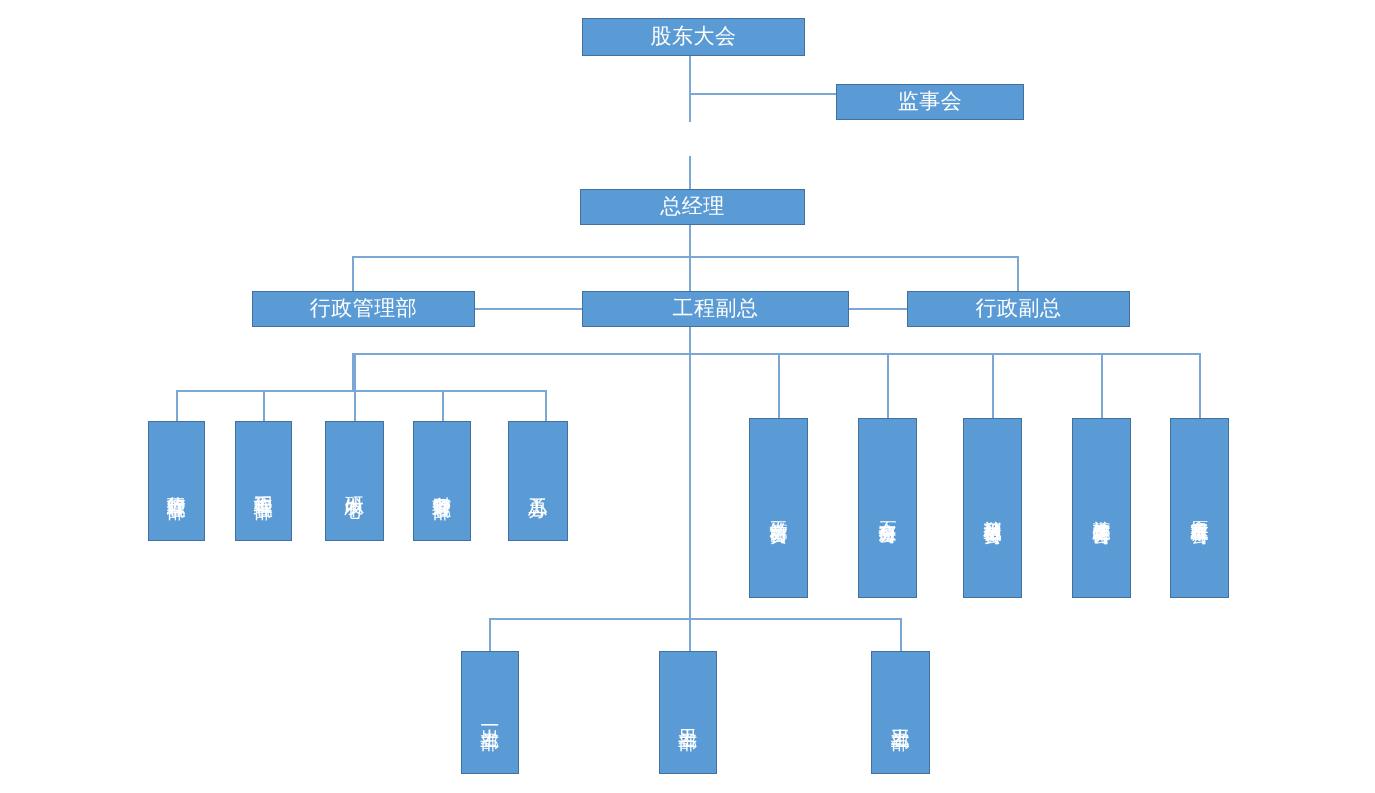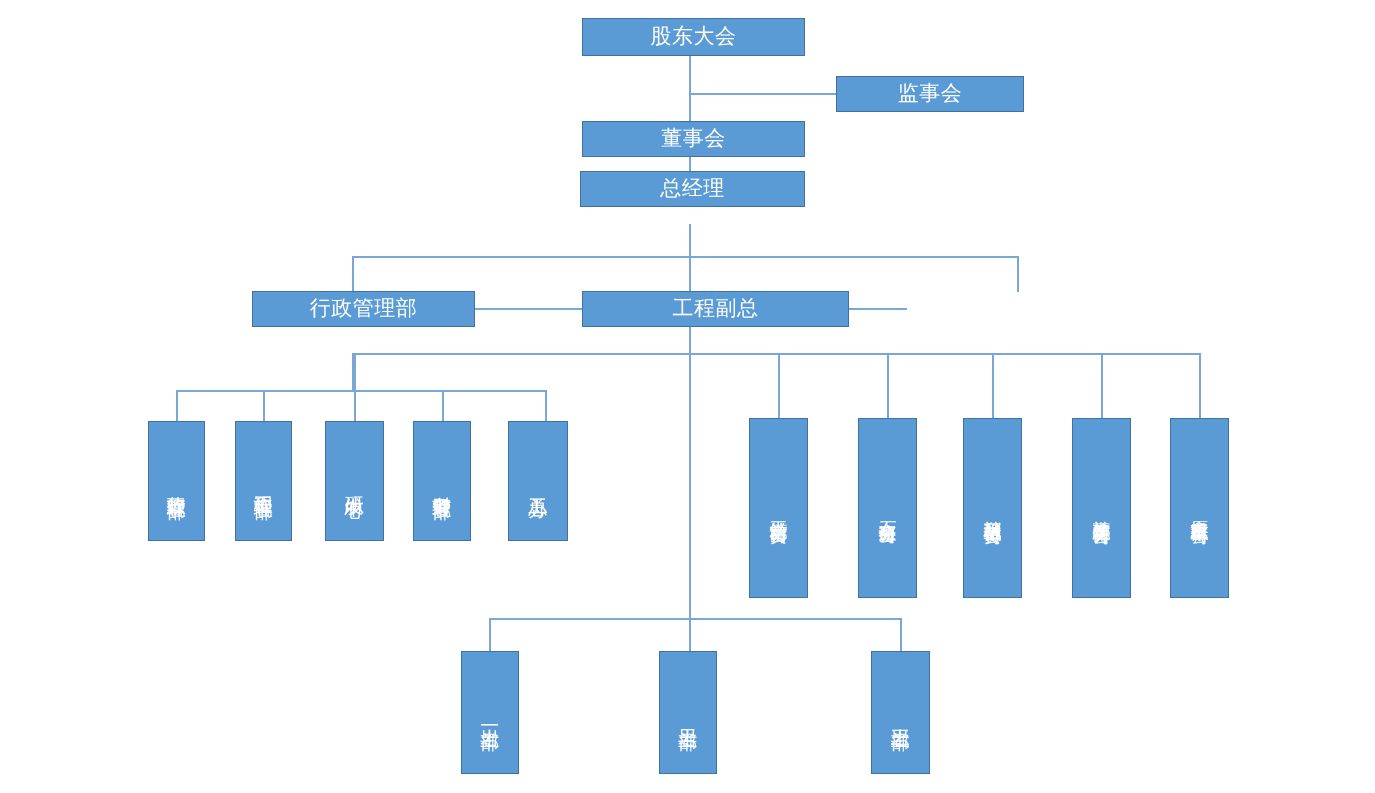--- a/index.html
+++ b/index.html
@@ -93,30 +93,30 @@
   <div class="conn v" style="left:992px; top:353px; height:65px;"></div>
   <div class="conn v" style="left:1101px; top:353px; height:65px;"></div>
   <div class="conn v" style="left:1199px; top:353px; height:65px;"></div>
 
   <div class="conn h" style="left:489px; top:618px; width:413px;"></div>
   <div class="conn v" style="left:489px; top:618px; height:33px;"></div>
   <div class="conn v" style="left:900px; top:618px; height:33px;"></div>
 
   <div class="node horizontal" style="left:582px; top:18px; width:223px; height:38px;">股东大会</div>
 
-  <div class="node horizontal" style="left:836px; top:76px; width:188px; height:36px;">监事会</div>
+  <div class="node horizontal" style="left:836px; top:84px; width:188px; height:36px;">监事会</div>
 
-  <div class="node horizontal" style="left:582px; top:121px; width:223px; height:36px;">董事会</div>
 
-  <div class="node horizontal" style="left:580px; top:171px; width:225px; height:36px;">总经理</div>
+  <div class="node horizontal" style="left:580px; top:189px; width:225px; height:36px;">总经理</div>
 
   <div class="node horizontal" style="left:252px; top:291px; width:223px; height:36px;">行政管理部</div>
 
   <div class="node horizontal" style="left:582px; top:291px; width:267px; height:36px;">工程副总</div>
 
+  <div class="node horizontal" style="left:907px; top:291px; width:223px; height:36px;">行政副总</div>
 
   <div class="node vertical" style="left:148px; top:421px; width:57px; height:120px;">行政管理部</div>
 
   <div class="node vertical" style="left:235px; top:421px; width:57px; height:120px;">工程管理部</div>
 
   <div class="node vertical" style="left:325px; top:421px; width:59px; height:120px;">研发中心</div>
 
   <div class="node vertical" style="left:413px; top:421px; width:58px; height:120px;">财务管理部</div>
 
   <div class="node vertical" style="left:508px; top:421px; width:60px; height:120px;">总工办</div>

